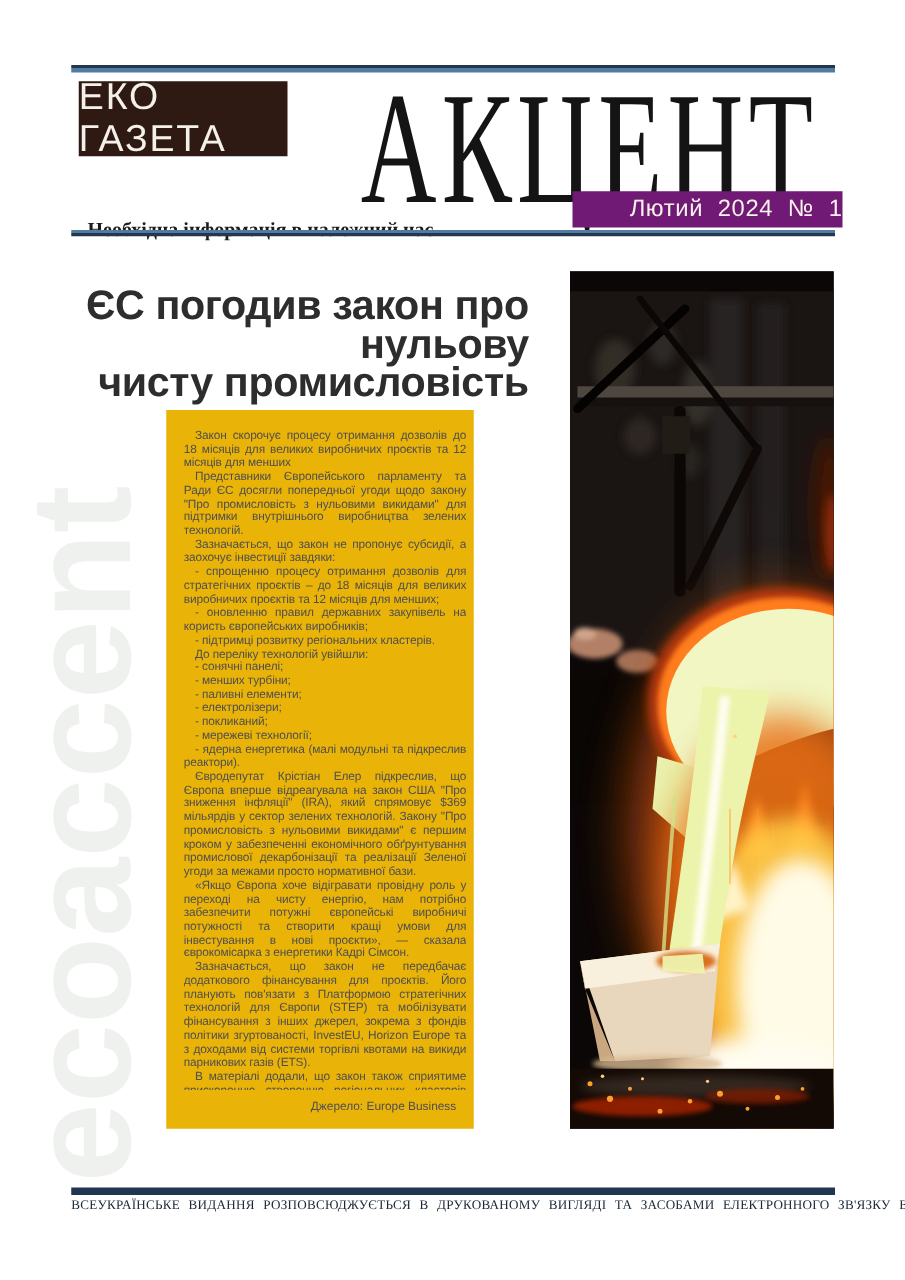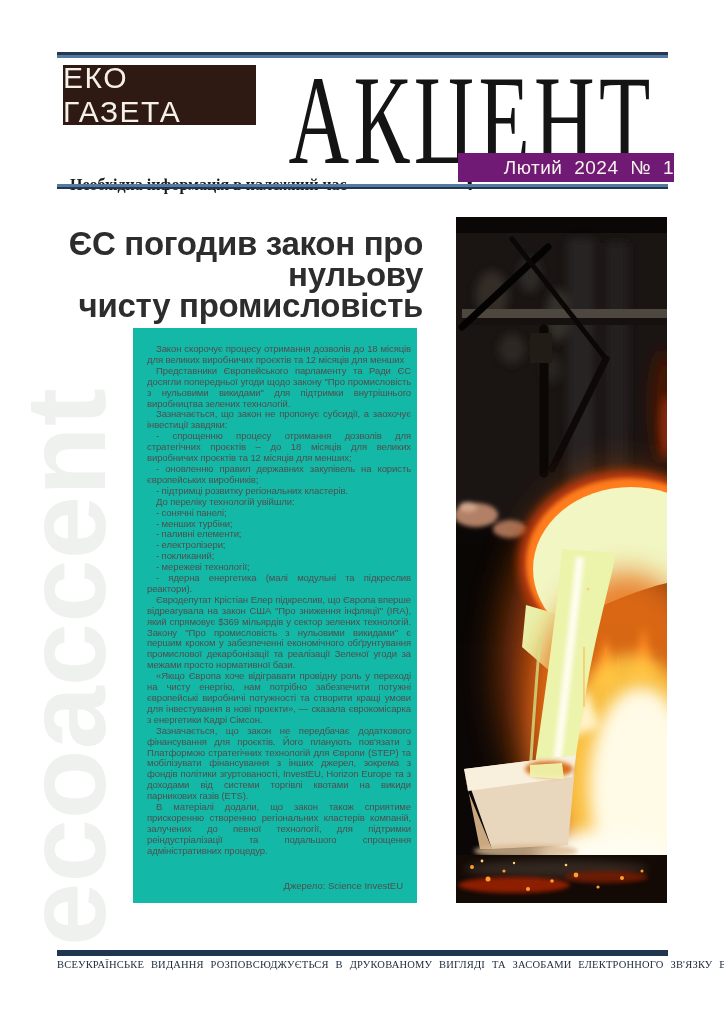--- a/index.html
+++ b/index.html
@@ -8,21 +8,21 @@
     background:#ffffff; overflow:hidden;
     font-family:"Liberation Sans", sans-serif;
   }
   
   .rule { position:absolute; left:57px; width:611px; }
   .rule-top    { top:52px;  height:6px; background:linear-gradient(#24374e 0 45%, #537ba1 45% 100%); }
   .rule-mid    { top:184px; height:5px; background:linear-gradient(#537ba1 0 55%, #24374e 55% 100%); }
   .rule-footer { top:950px; height:6px; background:#20354f; }
 
   .brand-box {
-    position:absolute; left:63px; top:65px; width:193px; height:60px;
+    position:absolute; left:63px; top:65px; width:167px; height:60px;
     background:#2e1a12; color:#f5f1ea;
     display:flex; align-items:center; justify-content:center;
     font-size:30px; letter-spacing:1.5px; font-weight:400;
   }
   .paper-title {
     position:absolute; right:70px; top:56px;
     font-family:"Liberation Serif", serif; font-weight:400;
     font-size:80px; line-height:80px; letter-spacing:4px; color:#141414;
     transform:scale(1.05,1.6); transform-origin:top right; white-space:nowrap;
   }
@@ -47,22 +47,22 @@
   
   .watermark {
     position:absolute; left:18px; top:946px;
     transform:rotate(-90deg); transform-origin:0 0;
     font-size:114px; line-height:96px; font-weight:bold;
     color:#eef1ed; white-space:nowrap; letter-spacing:0px;
     user-select:none;
   }
   
   .article-box {
-    position:absolute; left:133px; top:328px; width:284px; height:575px;
-    background:#14b8a6; box-sizing:border-box;
+    position:absolute; left:133px; top:328px; width:246px; height:575px;
+    background:#eab308; box-sizing:border-box;
     padding:16px 6px 0 14px;
   }
   .pars { max-height:528px; overflow:hidden; }
   .pars p {
     margin:0; text-indent:9px; text-align:justify;
     font-size:9.5px; line-height:10.9px; color:#4f4f4f;
     letter-spacing:-0.1px;
   }
   .source {
     position:absolute; right:14px; bottom:12px;
@@ -124,21 +124,21 @@
         <p>- паливні елементи;</p>
         <p>- електролізери;</p>
         <p>- покликаний;</p>
         <p>- мережеві технології;</p>
         <p>- ядерна енергетика (малі модульні та підкреслив реактори).</p>
         <p>Євродепутат Крістіан Елер підкреслив, що Європа вперше відреагувала на закон США "Про зниження інфляції" (IRA), який спрямовує $369 мільярдів у сектор зелених технологій. Закону "Про промисловість з нульовими викидами" є першим кроком у забезпеченні економічного обґрунтування промислової декарбонізації та реалізації Зеленої угоди за межами просто нормативної бази.</p>
         <p>«Якщо Європа хоче відігравати провідну роль у переході на чисту енергію, нам потрібно забезпечити потужні європейські виробничі потужності та створити кращі умови для інвестування в нові проєкти», — сказала єврокомісарка з енергетики Кадрі Сімсон.</p>
         <p>Зазначається, що закон не передбачає додаткового фінансування для проєктів. Його планують пов'язати з Платформою стратегічних технологій для Європи (STEP) та мобілізувати фінансування з інших джерел, зокрема з фондів політики згуртованості, InvestEU, Horizon Europe та з доходами від системи торгівлі квотами на викиди парникових газів (ETS).</p>
         <p>В матеріалі додали, що закон також сприятиме прискоренню створенню регіональних кластерів компаній, залучених до певної технології, для підтримки реіндустріалізації та подальшого спрощення адміністративних процедур.</p>
       </div>
-    <div class="source">Джерело: Science InvestEU</div>
+    <div class="source">Джерело: Europe Business</div>
   </div>
 
   <div class="photo">
     <svg width="211" height="686" viewBox="0 0 211 686" preserveAspectRatio="none">
       <defs>
         <filter id="b2" x="-40%" y="-40%" width="180%" height="180%">
             <feGaussianBlur stdDeviation="2"></feGaussianBlur>
           </filter>
         <filter id="b4" x="-60%" y="-60%" width="220%" height="220%">
             <feGaussianBlur stdDeviation="4"></feGaussianBlur>

